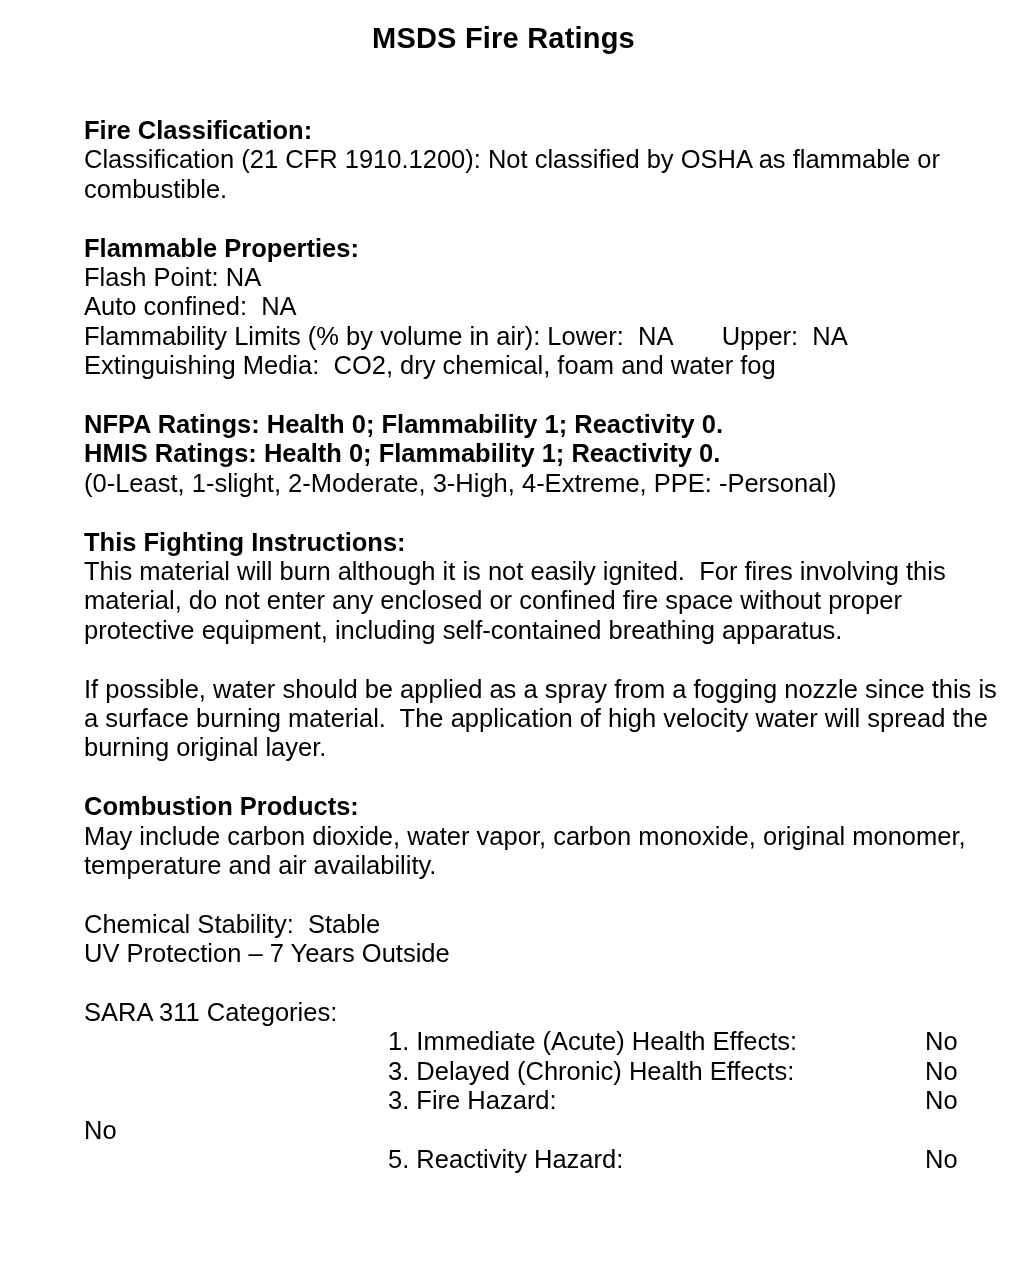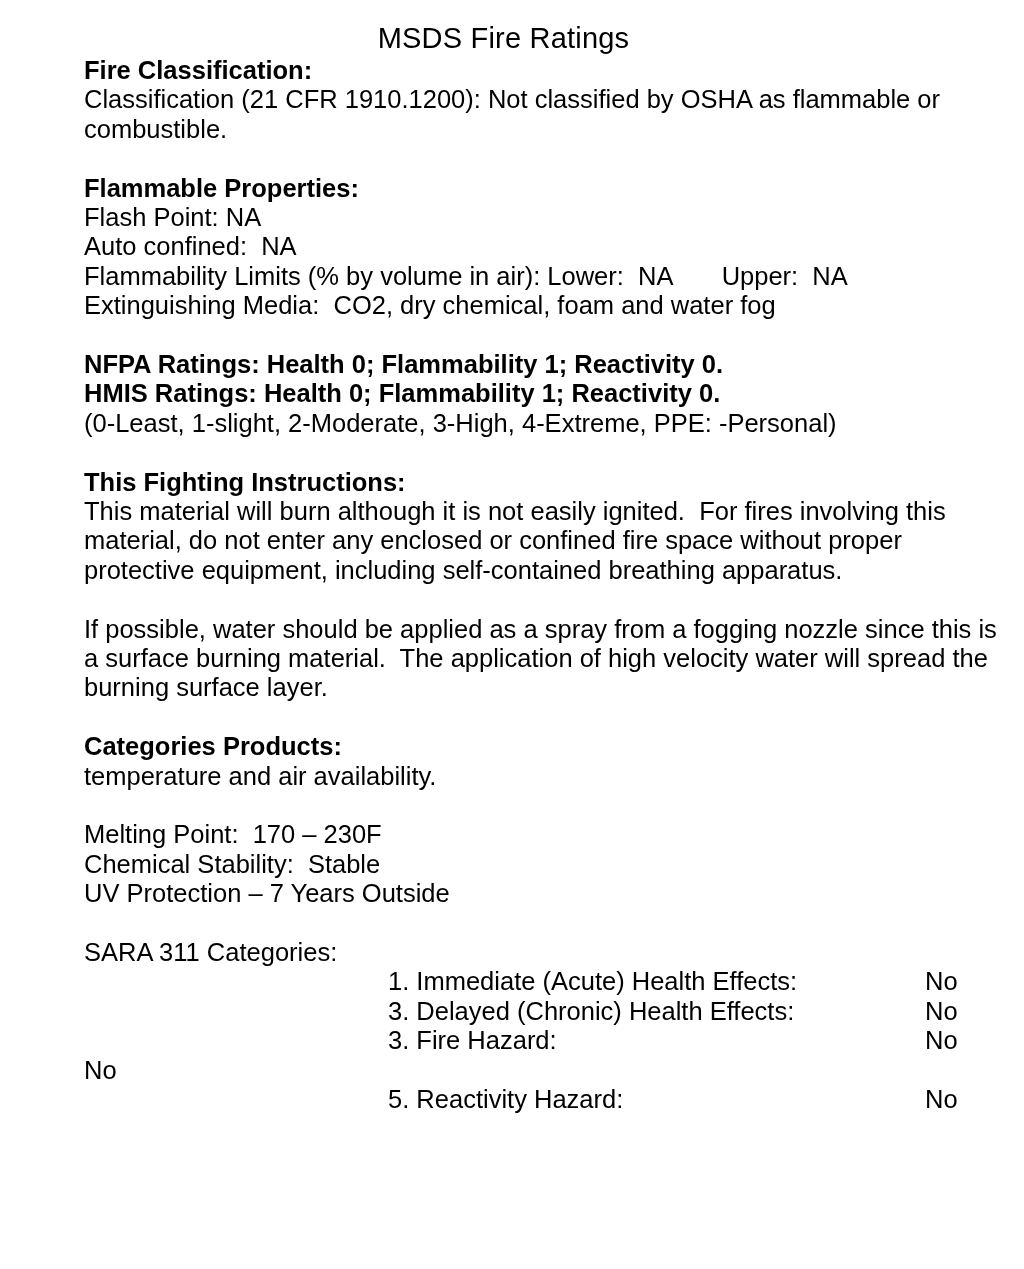--- a/index.html
+++ b/index.html
@@ -11,25 +11,26 @@
     color: #000000;
     font-family: "Liberation Sans", "DejaVu Sans", sans-serif;
     font-size: 25.5px;
     overflow: hidden;
   }
   .doc-title {
     margin-top: 20px;
     padding-right: 17px;
     text-align: center;
     font-size: 29px;
-    font-weight: normal;
+    font-weight: bold;
     line-height: 36px;
     letter-spacing: 0.2px;
   }
   .content {
+    margin-top: 60px;
     padding-left: 84px;
   }
   .line {
     line-height: 29.4px;
     min-height: 29.4px;
     white-space: pre-wrap;
   }
   .bold { font-weight: bold; }
   .blank {  }
   .sara-row { display: flex; }
@@ -68,28 +69,28 @@
     <div class="line blank"></div>
 
     <div class="line bold">This Fighting Instructions:</div>
     <div class="line">This material will burn although it is not easily ignited.  For fires involving this</div>
     <div class="line">material, do not enter any enclosed or confined fire space without proper</div>
     <div class="line">protective equipment, including self-contained breathing apparatus.</div>
     <div class="line blank"></div>
 
     <div class="line">If possible, water should be applied as a spray from a fogging nozzle since this is</div>
     <div class="line">a surface burning material.  The application of high velocity water will spread the</div>
-    <div class="line">burning surface layer.</div>
+    <div class="line">burning original layer.</div>
     <div class="line blank"></div>
 
-    <div class="line bold">Categories Products:</div>
+    <div class="line bold">Combustion Products:</div>
+    <div class="line">May include carbon dioxide, water vapor, carbon monoxide, original monomer,</div>
     <div class="line">temperature and air availability.</div>
     <div class="line blank"></div>
 
-    <div class="line">Melting Point:  170 – 230F</div>
     <div class="line">Chemical Stability:  Stable</div>
     <div class="line">UV Protection – 7 Years Outside</div>
     <div class="line blank"></div>
 
     <div class="line">SARA 311 Categories:</div>
 
     <div class="line sara-row">
       <span class="sara-label">1. Immediate (Acute) Health Effects:</span>
       <span class="sara-value">No</span>
     </div>

